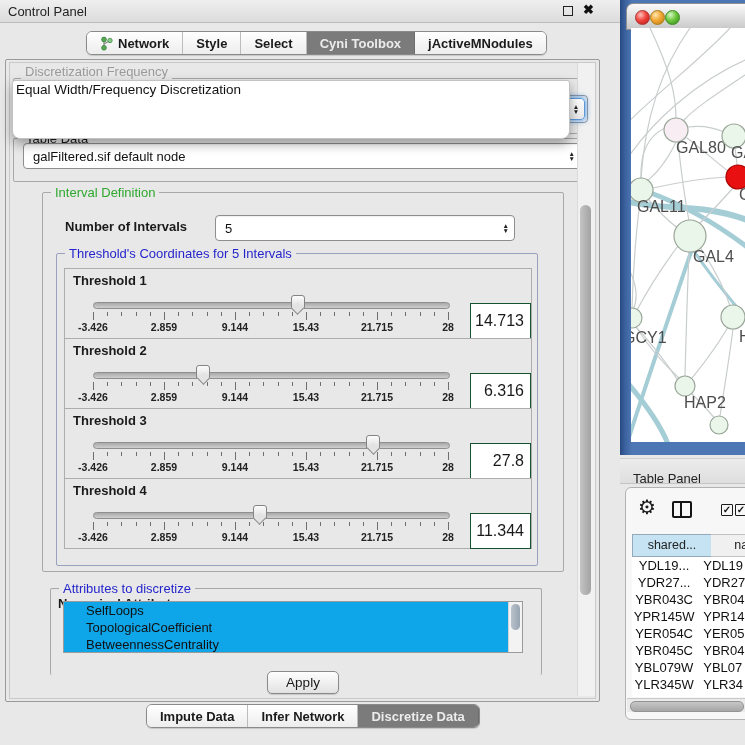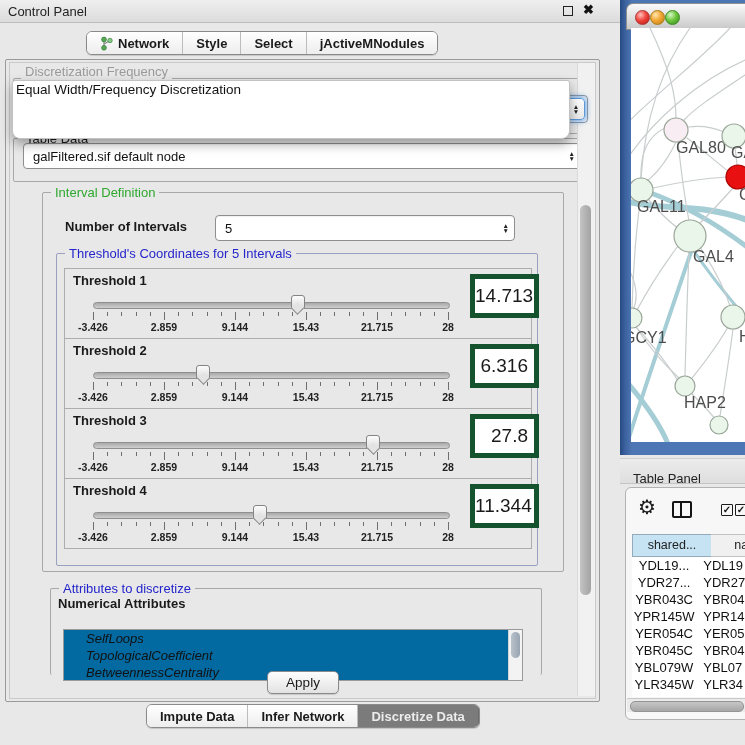--- a/index.html
+++ b/index.html
@@ -39,23 +39,23 @@
   .trow{position:absolute;left:7px;width:466px;height:69px;border:1px solid #adadad;background:#e8e8e8;}
   .tlabel{position:absolute;left:8px;top:4px;font-weight:700;font-size:13px;}
   .track{position:absolute;left:28px;top:33px;width:355px;height:5px;border:1px solid #8f8f8f;border-radius:4px;background:linear-gradient(#a9a9a9,#cfcfcf);}
   .thumb{position:absolute;top:26px;width:12px;height:12px;border:1px solid #848484;border-radius:3px 3px 2px 2px;background:linear-gradient(#fcfcfc,#dedede);z-index:2;}
   .thumb::after{content:'';position:absolute;bottom:-4.5px;left:1.6px;width:8px;height:8px;background:#e3e3e3;border-right:1px solid #848484;border-bottom:1px solid #848484;transform:rotate(45deg);}
   .tick{position:absolute;top:0;width:1px;height:4px;background:#6f6f6f;}
   .tick.major{height:8px;}
   .ticks{position:absolute;left:0;top:43px;width:100%;height:9px;}
   .ticklabels{position:absolute;left:0;top:52px;width:100%;height:14px;}
   .ticklab{position:absolute;transform:translateX(-50%);font-size:10.5px;font-weight:700;color:#222;white-space:nowrap;}
-  .valbox{position:absolute;left:405px;top:5px;width:53px;height:34px;background:#fff;border:5px solid #14532d;font-size:19px;text-align:right;line-height:34px;padding-right:6px;}
-  
-  .listbox{position:absolute;left:12px;top:40px;width:458px;height:50px;background:#0369a1;border:1px solid #9a9a9a;overflow:hidden;font-style:italic;}
+  .valbox{position:absolute;left:405px;top:34px;width:53px;height:34px;background:#fff;border:1px solid #14532d;font-size:16px;text-align:right;line-height:34px;padding-right:6px;}
+  
+  .listbox{position:absolute;left:12px;top:12px;width:458px;height:50px;background:#0ea5e9;border:1px solid #9a9a9a;overflow:hidden;}
   .listbox .li{padding-left:22px;height:17px;line-height:17px;font-size:13px;color:#111;white-space:nowrap;}
   .lscroll{position:absolute;right:0;top:0;width:13px;height:100%;background:#f3f3f3;border-left:1px solid #d5d5d5;}
   .lthumb{position:absolute;right:2px;top:2px;width:9px;height:26px;border-radius:5px;background:linear-gradient(90deg,#b9c2cc,#97a4b1);}
   
   .pushbtn{position:absolute;border:1px solid #8a8a8a;border-radius:5px;background:linear-gradient(#fefefe,#e2e2e2);font-size:13.5px;text-align:center;box-shadow:0 1px 1px rgba(0,0,0,.15);}
   
   .vscroll{position:absolute;left:577px;top:63px;width:17px;height:633px;background:#f1f1f1;border-left:1px solid #dadada;}
   .vthumb{position:absolute;left:580px;top:205px;width:11px;height:390px;border-radius:6px;background:linear-gradient(90deg,#c4c4c4,#a3a3a3);z-index:1;}
   
   #net-frame{position:absolute;left:620px;top:0;width:125px;height:455px;background:linear-gradient(90deg,#27497f 0px,#3b619e 5px,#4d77b4 12px,#4d77b4 100%);}
@@ -106,20 +106,23 @@
           <circle cx="10" cy="4.5" r="2.2" fill="#8ccf8c" stroke="#2e7d32" stroke-width=".7"></circle>
         </svg>
       </span>
       <span>Network</span>
     </div>
     <div class="seg">
         <span>Style</span>
       </div>
     <div class="seg">
         <span>Select</span>
+      </div>
+    <div class="seg sel">
+        <span>Cyni Toolbox</span>
       </div>
     <div class="seg">
         <span>jActiveMNodules</span>
       </div>
   </div>
 
   <div class="panel-outer"></div>
   <div class="panel-inner"></div>
 
   <div class="groupbox" style="left:13px;top:78px;width:575px;height:54px;"></div>

